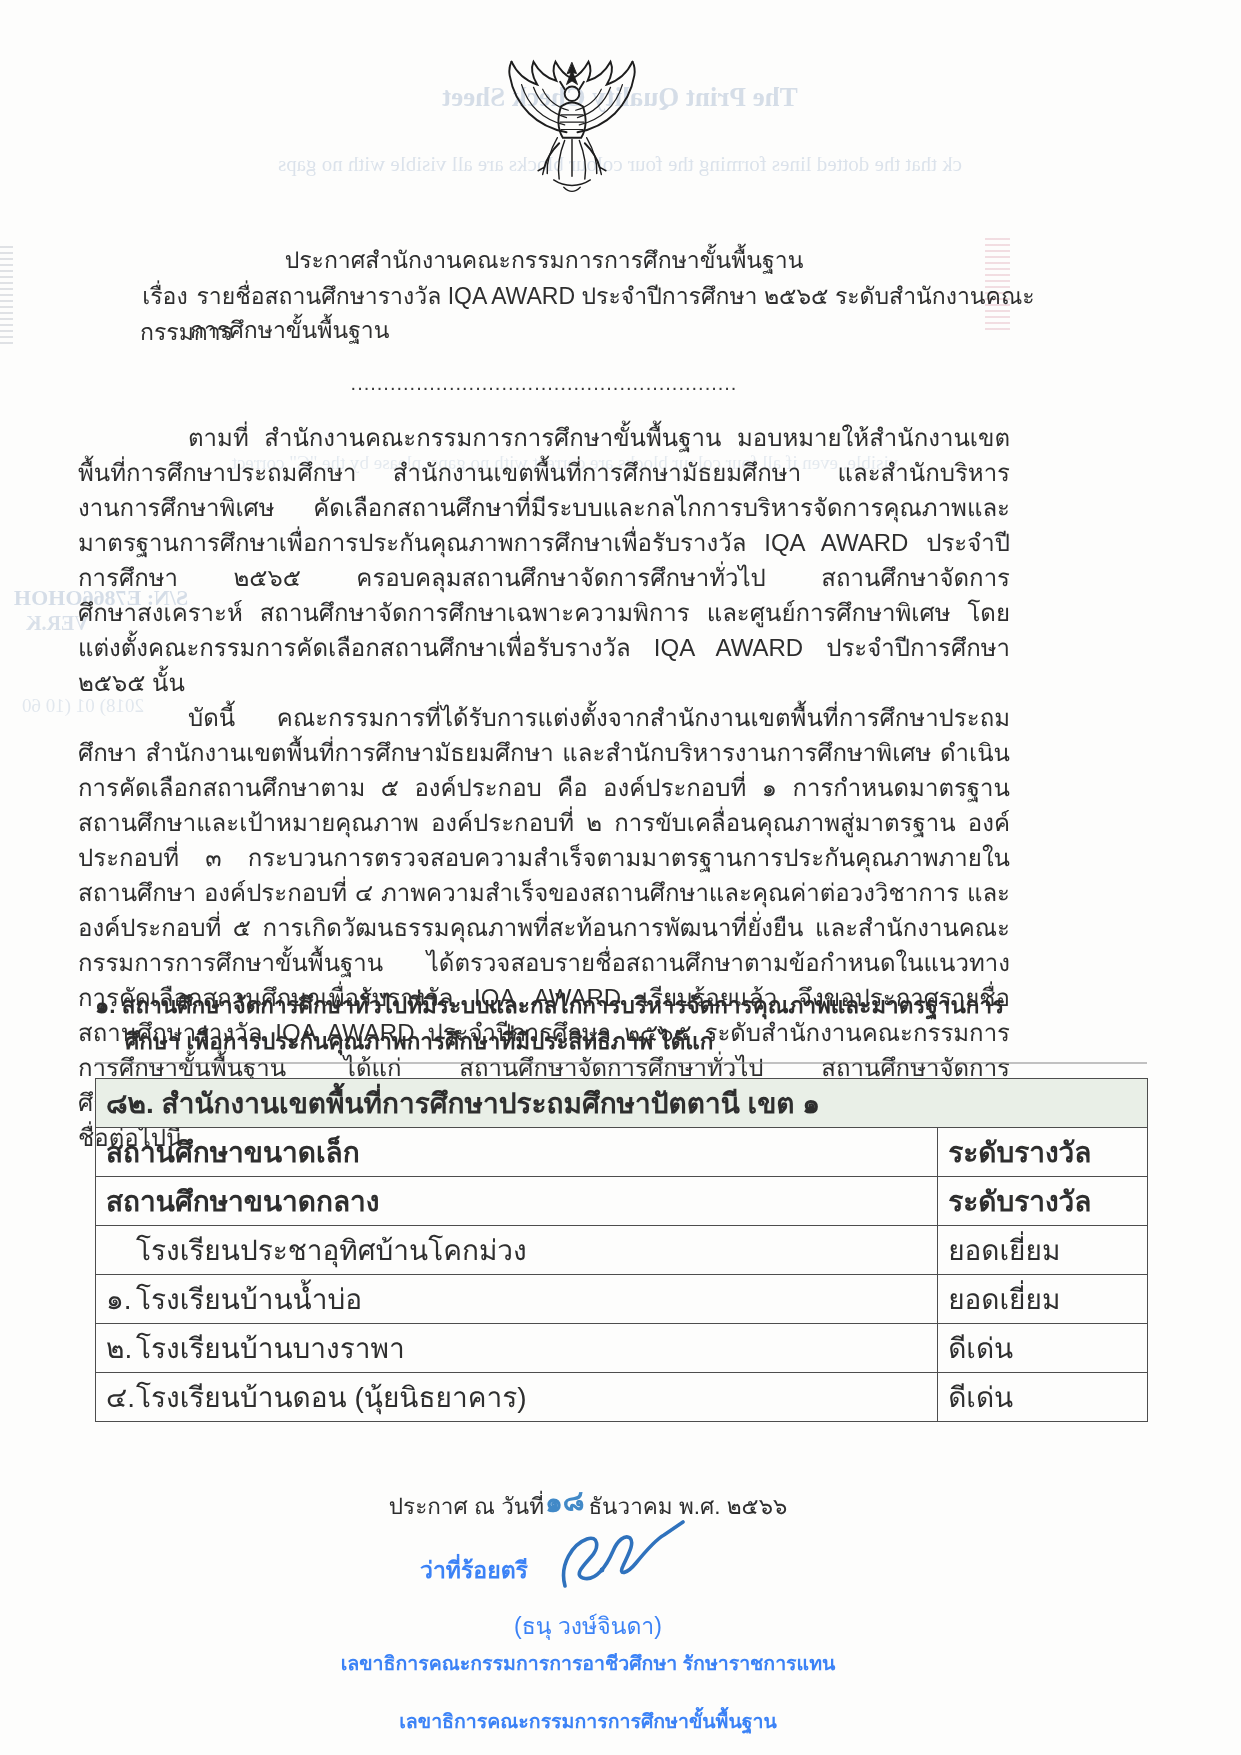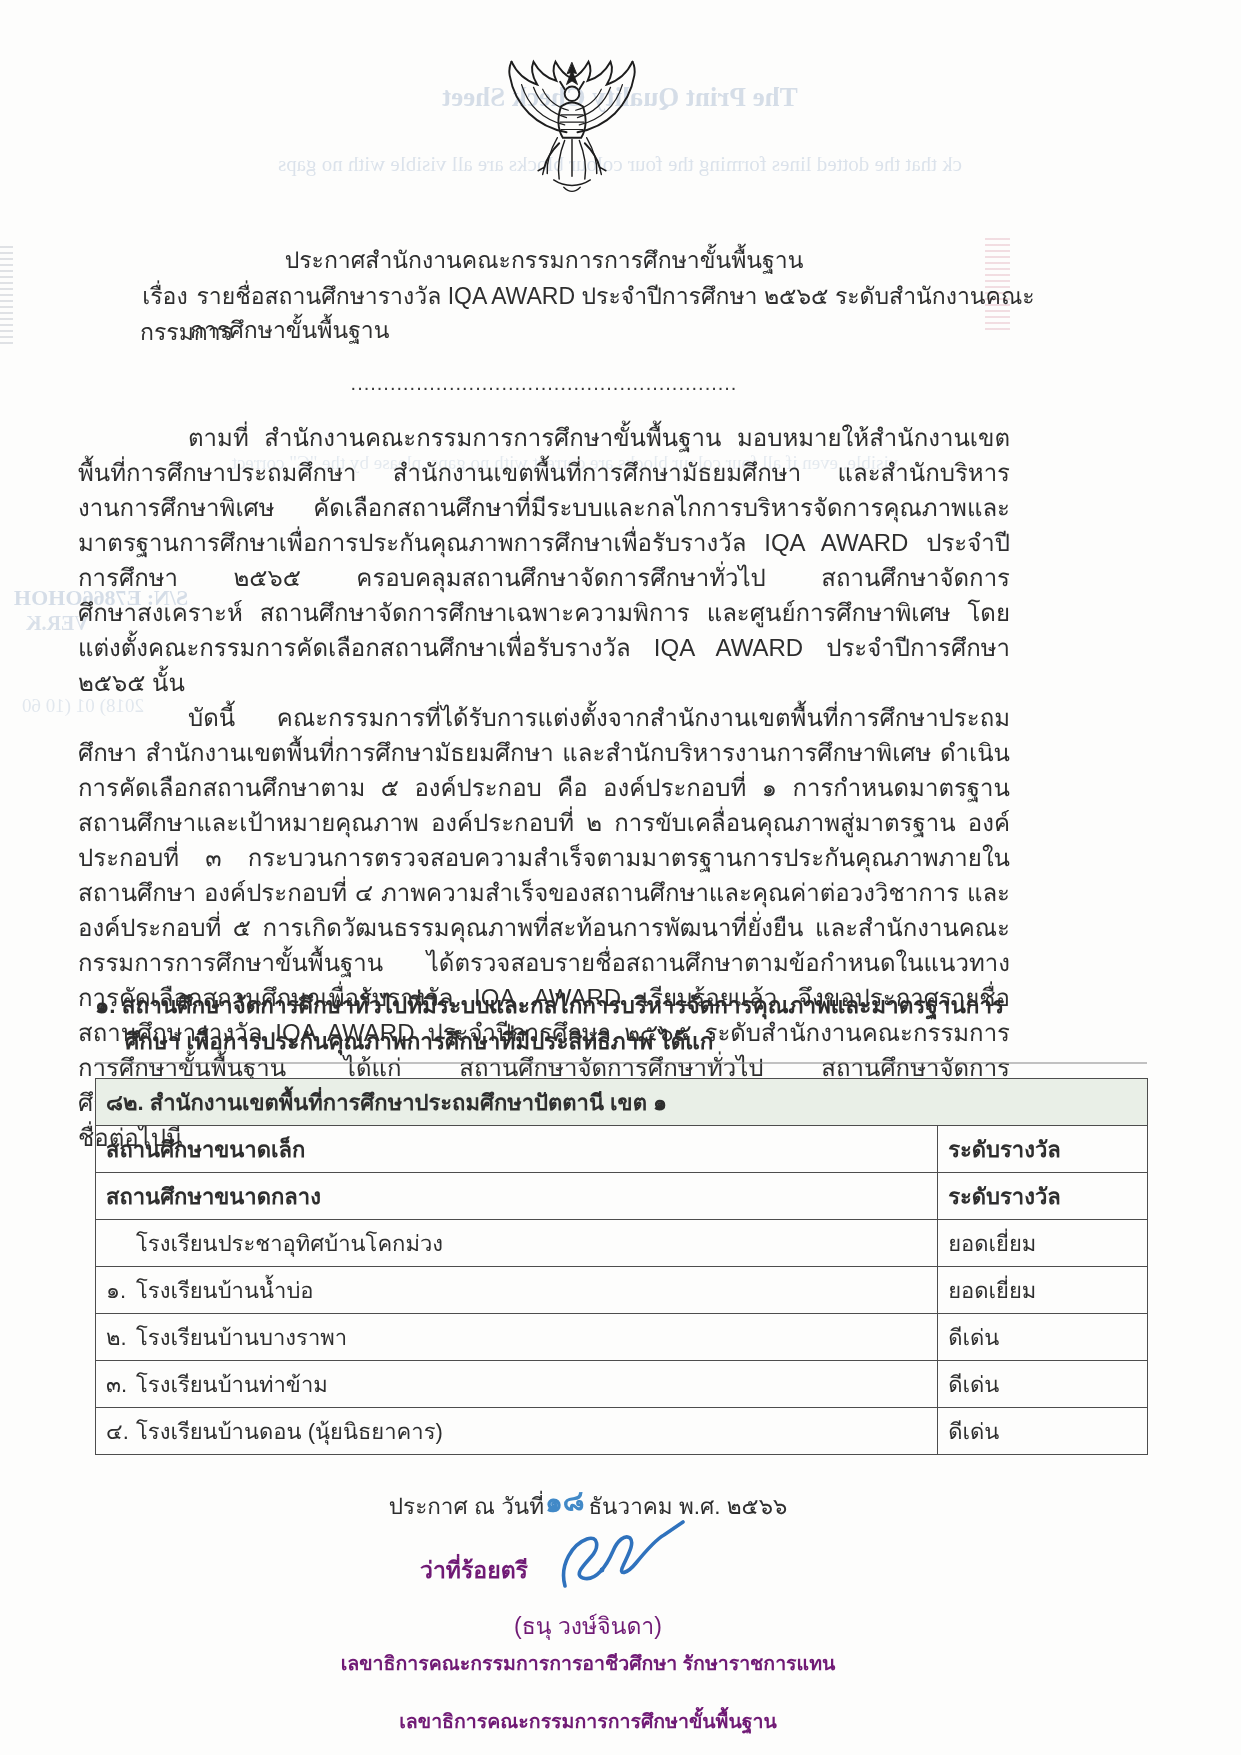--- a/index.html
+++ b/index.html
@@ -44,32 +44,32 @@
   .subject-line2{position:absolute;top:312px;left:190px;font-size:23px;}
   .dots-divider{position:absolute;top:372px;left:78px;width:932px;text-align:center;font-size:20px;letter-spacing:1px;color:#3a3a3a;}
   
   .body-text{position:absolute;top:420px;left:78px;width:932px;font-size:24px;line-height:35px;text-align:justify;overflow-wrap:break-word;}
   .body-text p{margin:0;text-indent:110px;}
   .section-heading{position:absolute;top:988px;left:95px;width:922px;font-size:22.5px;line-height:36px;font-weight:bold;padding-left:30px;text-indent:-30px;overflow-wrap:break-word;}
   
   .pre-table-line{position:absolute;top:1062px;left:95px;width:1052px;height:2px;background:#9a9a9a;opacity:.6;}
   table.award{
     position:absolute;top:1078px;left:95px;width:1053px;
-    border-collapse:collapse;font-size:22px;
+    border-collapse:collapse;font-size:28px;
   }
   table.award td{border:1.6px solid #4d4d4d;height:42px;padding:2px 10px;vertical-align:middle;}
   td.district{background:#e9efe7;font-weight:bold;padding-left:24px;}
   td.size-head{font-weight:bold;padding-left:24px;}
   td.award-head{font-weight:bold;padding-left:10px;}
   td.school-name{padding-left:12px;}
   td.award-val{padding-left:10px;}
   .num{display:inline-block;min-width:30px;}
   col.c-name{width:843px;} col.c-award{width:210px;}
   
-  .ink{color:#701a75;}
+  .ink{color:#3b82f6;}
   .date-line{position:absolute;top:1482px;left:78px;width:1020px;text-align:center;font-size:22.5px;}
   .date-day{
     display:inline-block;color:#4189c7;font-size:28px;font-weight:bold;
     transform:rotate(-4deg) translateY(-3px);margin:0 4px 0 1px;
     font-family:"DejaVu Sans",sans-serif;
   }
   .rank{position:absolute;top:1552px;left:420px;font-size:23px;font-weight:bold;}
   .signature{position:absolute;top:1512px;left:545px;width:160px;height:100px;}
   .signer-name{position:absolute;top:1608px;left:78px;width:1020px;text-align:center;font-size:23px;}
   .signer-title1{position:absolute;top:1648px;left:78px;width:1020px;text-align:center;font-size:19.5px;font-weight:bold;}
@@ -171,26 +171,20 @@
         <td class="award-val">ยอดเยี่ยม</td>
       </tr>
       <tr>
         <td class="school-name">
           <span class="num">๒.</span><span>โรงเรียนบ้านบางราพา</span>
         </td>
         <td class="award-val">ดีเด่น</td>
       </tr>
       <tr>
         <td class="school-name">
-          <span class="num">๓.</span><span>โรงเรียนบ้านท่าข้าม</span>
-        </td>
-        <td class="award-val">ดีเด่น</td>
-      </tr>
-      <tr>
-        <td class="school-name">
           <span class="num">๔.</span><span>โรงเรียนบ้านดอน (นุ้ยนิธยาคาร)</span>
         </td>
         <td class="award-val">ดีเด่น</td>
       </tr>
     </tbody>
   </table>
 
   <div class="date-line">
     <span>ประกาศ ณ วันที่</span><span class="date-day">๑๘</span><span>ธันวาคม พ.ศ. ๒๕๖๖</span>
   </div>

